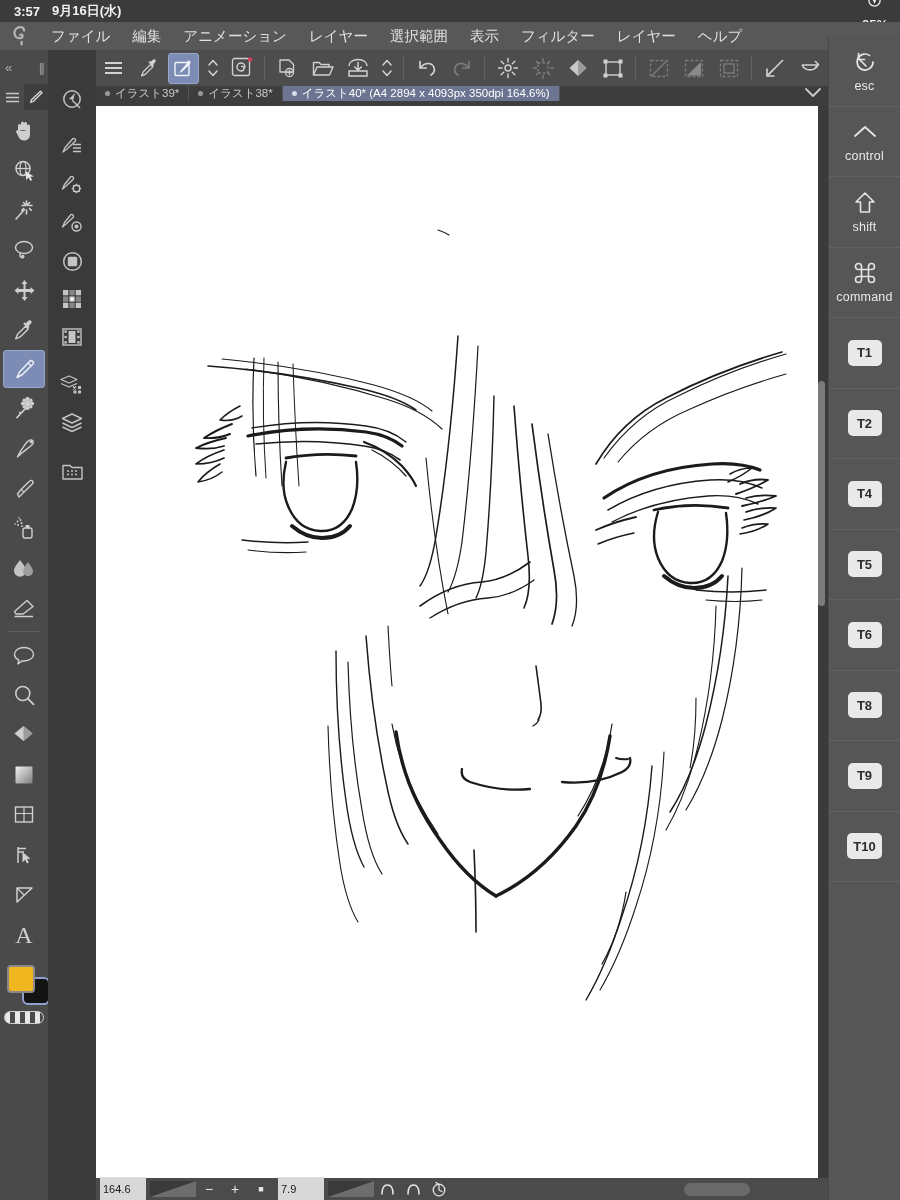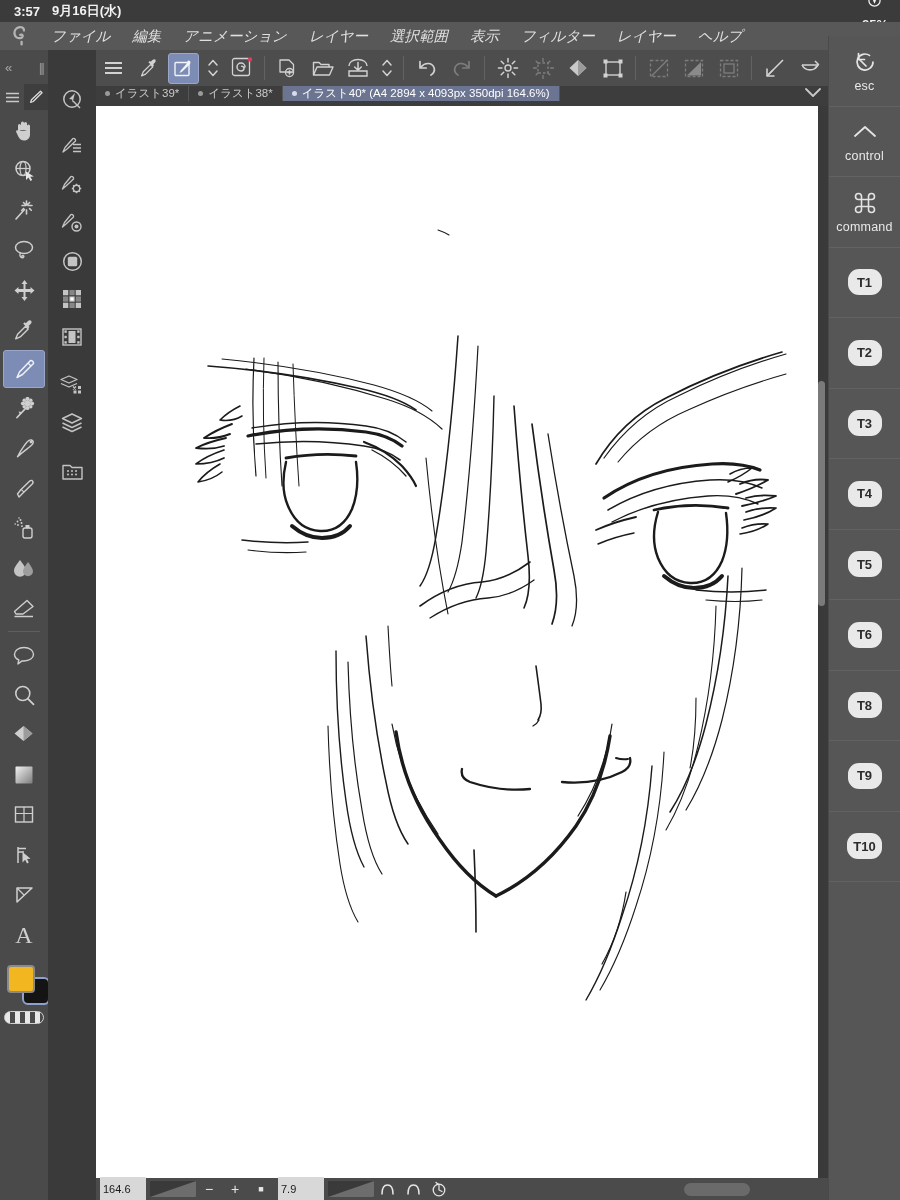--- a/index.html
+++ b/index.html
@@ -29,21 +29,21 @@
   }
   .battery-fill { position: absolute; left: 1px; top: 1px; bottom: 1px; width: 85%; background: #f0f0f0; border-radius: 1.5px; }
 
   
   #menubar {
     position: absolute; left: 0; top: 22px; width: 900px; height: 28px;
     background: #585858; display: flex; align-items: center;
     color: #e0e0e0; font-size: 14.5px;
   }
   #menubar .clip-logo { width: 40px; display:flex; align-items:center; justify-content:center; color:#b8b8b8; font-size: 19px; font-weight: bold; }
-  #menubar .menu-item { padding: 4px 11px; line-height: 28px; white-space: nowrap; font-style: italic; }
+  #menubar .menu-item { padding: 4px 11px; line-height: 28px; white-space: nowrap; }
 
   
   #leftrail {
     position: absolute; left: 0; top: 50px; width: 48px; height: 1150px;
     background: #4a4a4a; overflow: hidden;
   }
   #leftrail .rail-head {
     height: 34px; display:flex; align-items:center; justify-content: space-between;
     padding: 0 5px; color: #a8a8a8; font-size: 13px;
   }
@@ -153,21 +153,21 @@
   }
   .keyrow {
     height: 70.5px; border-bottom: 1px solid #626262;
     display: flex; flex-direction: column; align-items: center; justify-content: center;
     color: #e8e8e8; gap: 4px;
   }
   .keyrow .klabel { font-size: 12.5px; letter-spacing: 0.2px; }
   .keyrow .kglyph { height: 26px; display:flex; align-items:center; justify-content:center; color:#e4e4e4; }
   .keyrow .tkey {
     min-width: 34px; height: 26px; padding: 0 6px; background: #e9e9e9; color: #2c2c2c;
-    border-radius: 11px; display:flex; align-items:center; justify-content:center;
+    border-radius: 5px; display:flex; align-items:center; justify-content:center;
     font-size: 13px; font-weight: bold;
   }
   .keyrow .spacebar { width: 40px; height: 8px; background: #dcdcdc; border-radius: 3px; }
 </style>
 </head>
 <body>
 
 <div id="app">
 
   <div id="statusbar">
@@ -828,42 +828,47 @@
 
     <div class="keyrow">
       <span class="kglyph">
         <svg width="26" height="16" viewBox="0 0 26 16">
             <path d="M3 12 L13 3 L23 12" stroke="#e4e4e4" stroke-width="1.8" fill="none" stroke-linecap="round" stroke-linejoin="round"></path>
           </svg>
       </span>
       <span class="klabel">control</span>
     </div>
 
+    <div class="keyrow">
+      <span class="kglyph">
+        <svg width="22" height="24" viewBox="0 0 22 24">
+            <path d="M11 2 L20 11 H15.5 V21 H6.5 V11 H2 Z" stroke="#e4e4e4" stroke-width="1.6" fill="none" stroke-linejoin="round"></path>
+          </svg>
+      </span>
+      <span class="klabel">shift</span>
+    </div>
 
 
     <div class="keyrow">
       <span class="kglyph">
         <svg width="24" height="24" viewBox="0 0 24 24">
             <path d="M8.5 8.5 h7 v7 h-7 z M8.5 8.5 V5.5 a3 3 0 1 0-3 3 h3 M15.5 8.5 V5.5 a3 3 0 1 1 3 3 h-3 M8.5 15.5 v3 a3 3 0 1 1-3-3 h3 M15.5 15.5 v3 a3 3 0 1 0 3-3 h-3" stroke="#e4e4e4" stroke-width="1.6" fill="none" stroke-linejoin="round"></path>
           </svg>
       </span>
       <span class="klabel">command</span>
     </div>
 
 
     <div class="keyrow">
       <span class="tkey">T1</span>
     </div>
     <div class="keyrow">
       <span class="tkey">T2</span>
     </div>
     <div class="keyrow">
-      <span class="tkey">T3</span>
-    </div>
-    <div class="keyrow">
       <span class="tkey">T4</span>
     </div>
     <div class="keyrow">
       <span class="tkey">T5</span>
     </div>
     <div class="keyrow">
       <span class="tkey">T6</span>
     </div>
     <div class="keyrow">
       <span class="tkey">T8</span>

